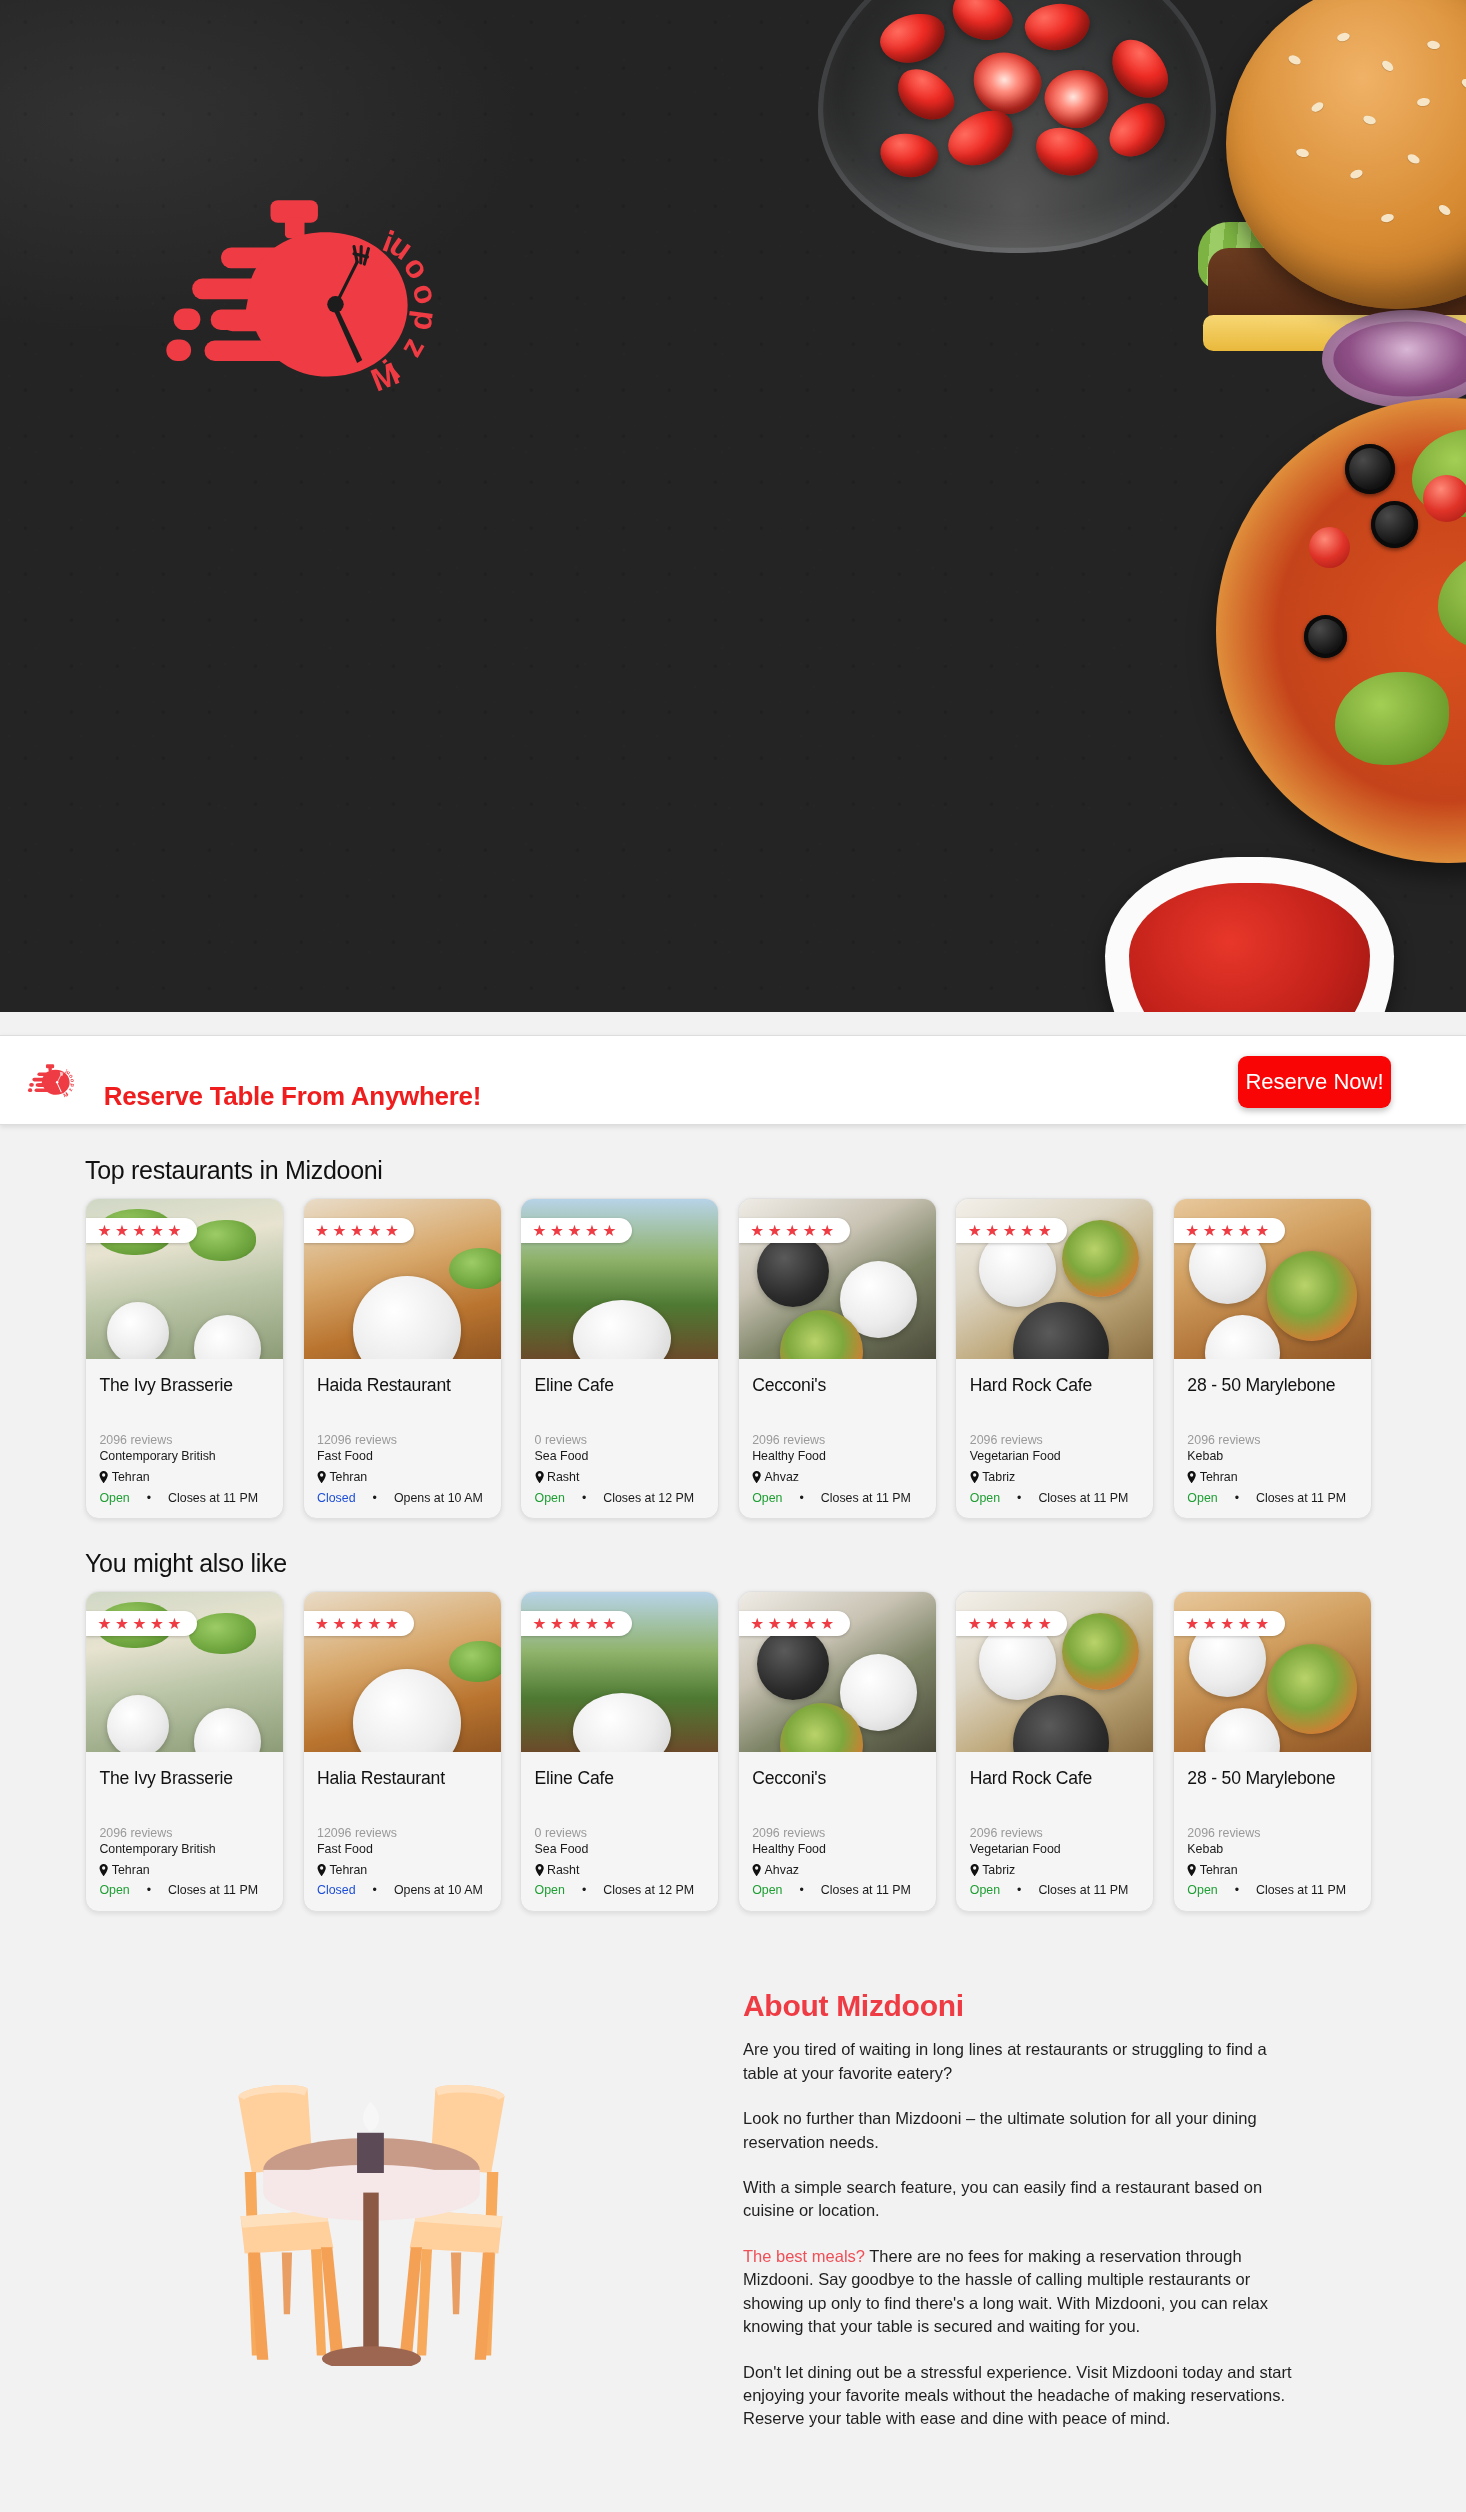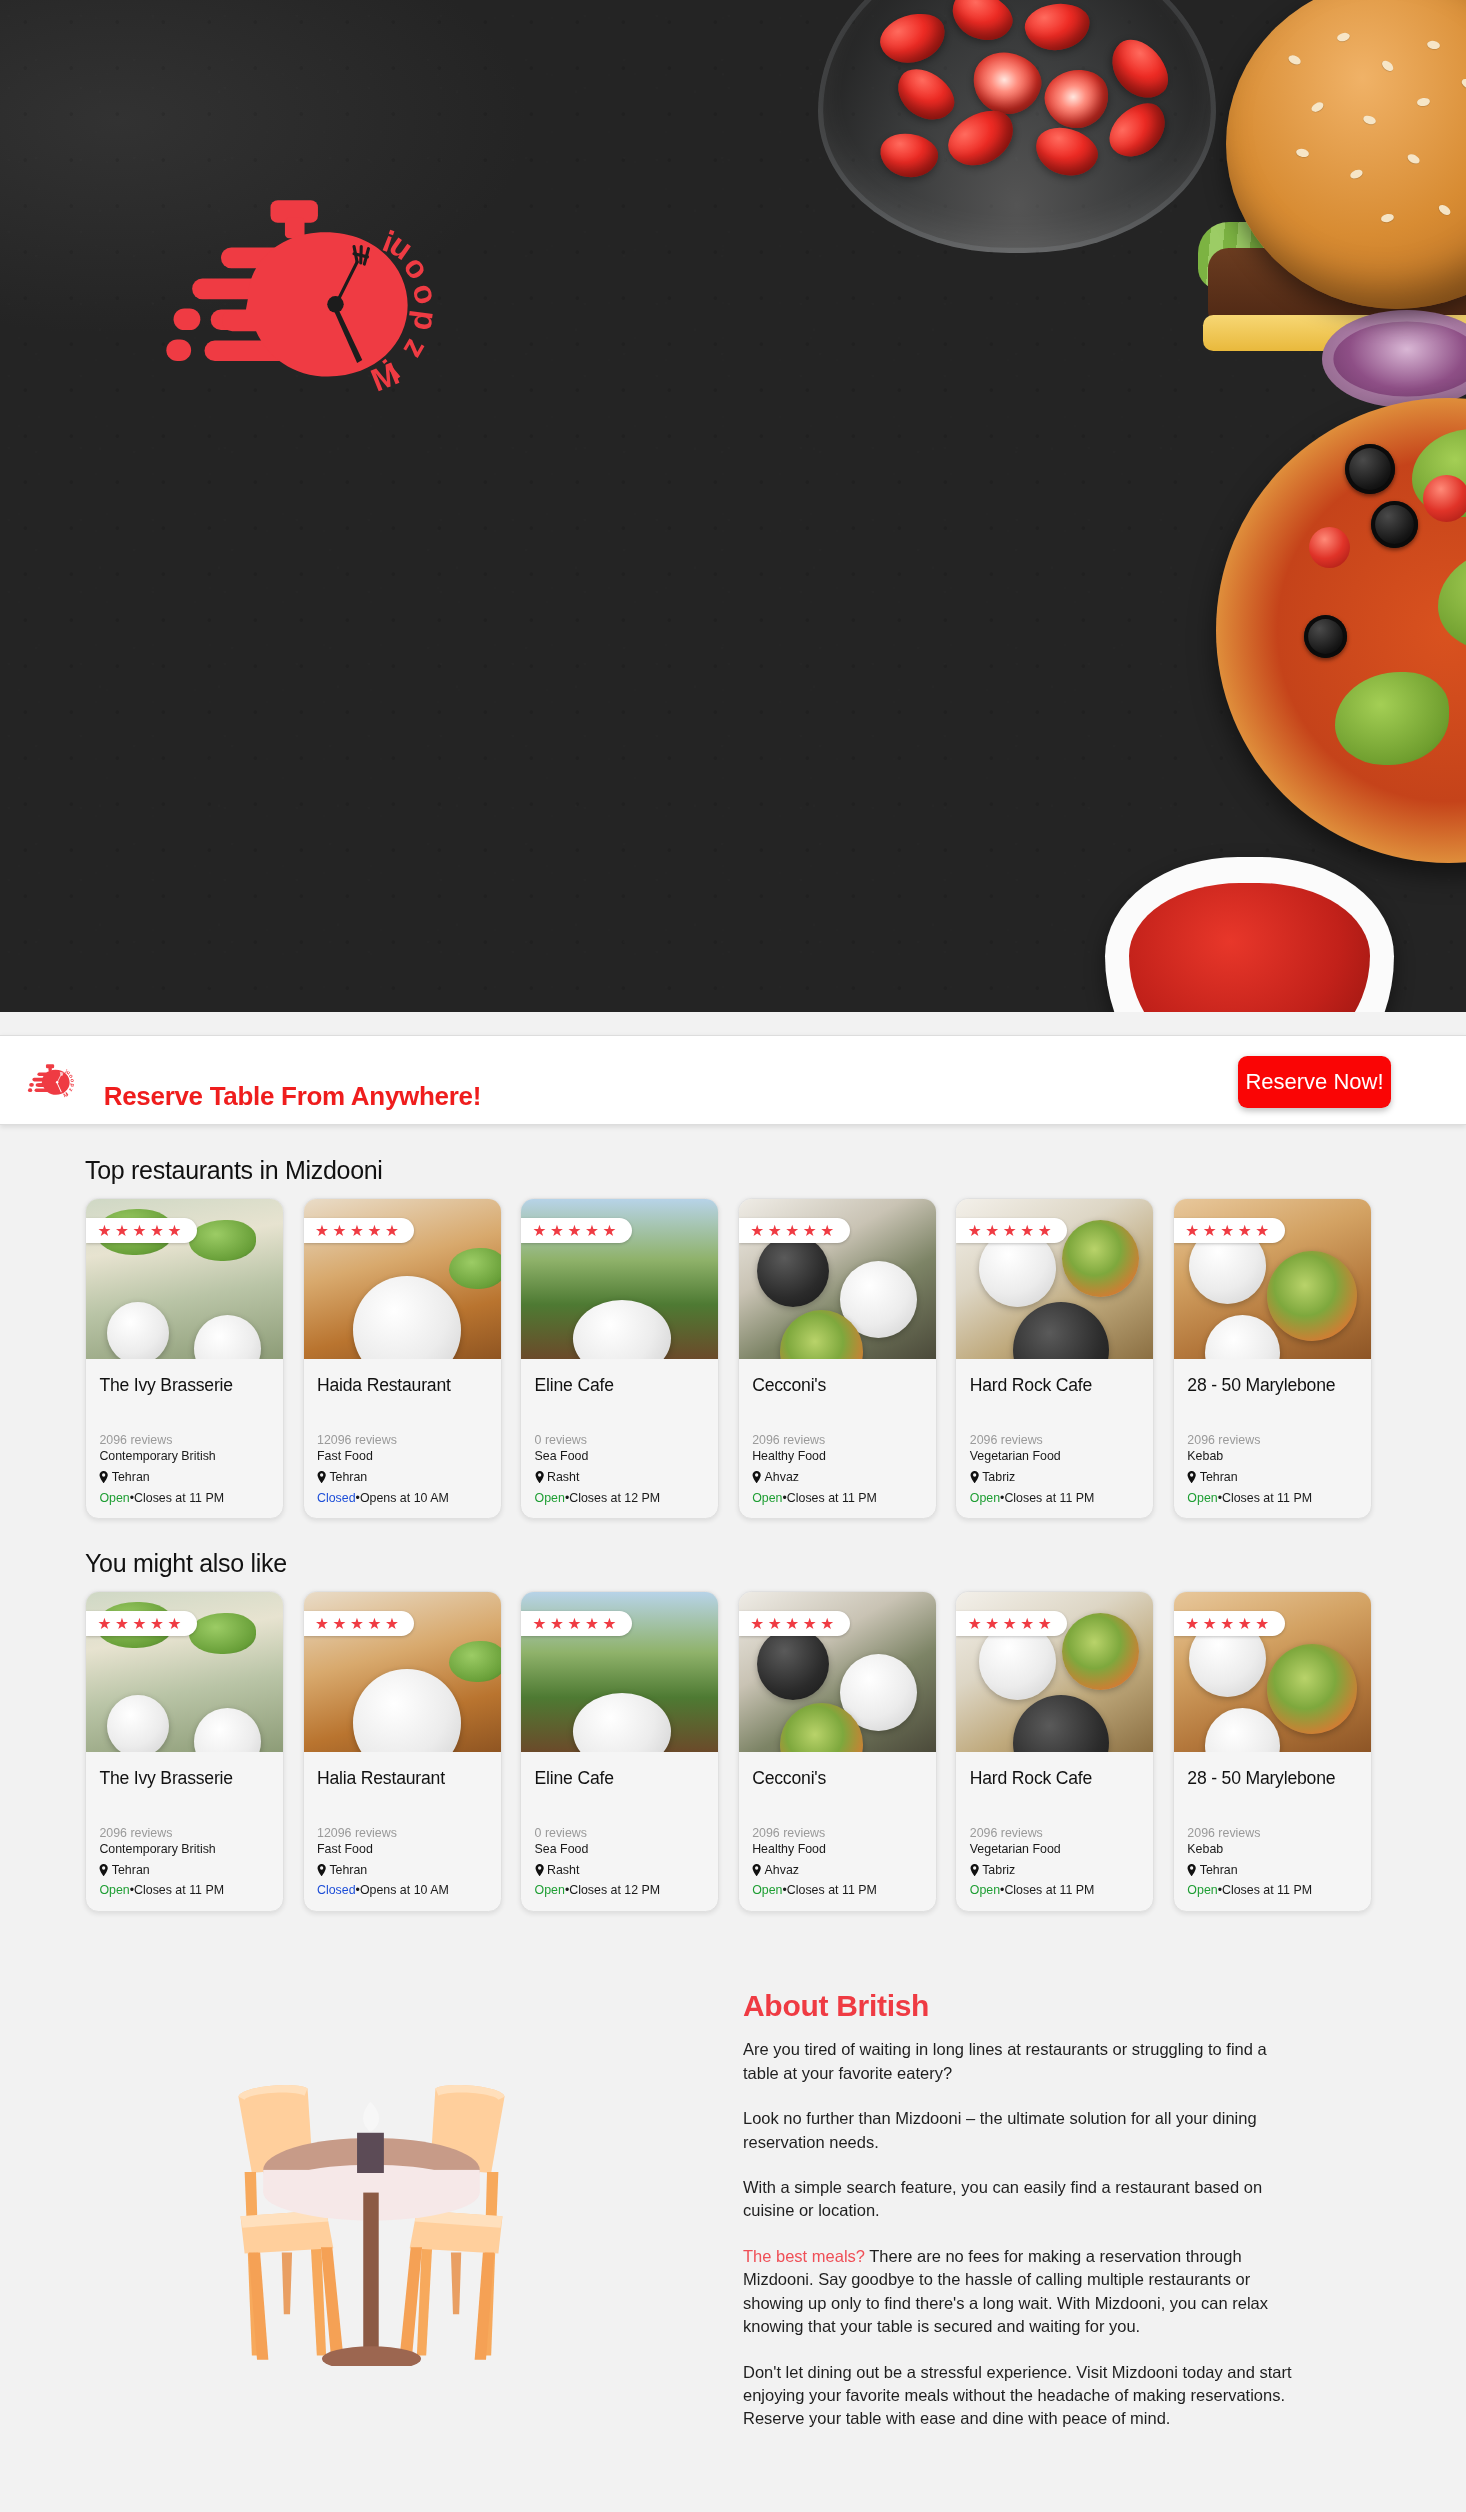--- a/index.html
+++ b/index.html
@@ -212,21 +212,21 @@
   }
   .star{color:#ef3b43;font-size:15.5px;line-height:1;}
 
   .card-body{padding:15.5px 13.4px 13.4px 13.4px;display:flex;flex-direction:column;flex:1;}
   .card-name{font-size:17.6px;color:#111;font-weight:400;margin-bottom:7.2px;letter-spacing:-0.2px;}
   .card-spacer{flex:1;min-height:30px;}
   .card-reviews{font-size:12.4px;color:#9a9a9a;margin-bottom:2.1px;}
   .card-cuisine{font-size:12.4px;color:#1a1a1a;margin-bottom:6.7px;}
   .card-loc{font-size:12.4px;color:#1a1a1a;margin-bottom:6.7px;display:flex;align-items:center;gap:3.1px;}
   .pin{display:inline-block;width:9.3px;height:12.4px;flex:none;}
-  .card-hours{font-size:12.4px;color:#1a1a1a;display:flex;align-items:center;gap:0;}
+  .card-hours{font-size:12.4px;color:#1a1a1a;display:flex;align-items:center;gap:17px;}
   .st-open{color:#1e9e33;}
   .st-closed{color:#1d4ed8;}
   .dot{color:#1a1a1a;}
 
   
   .about{
     display:flex;align-items:flex-start;
     padding:77px 0 62px 0;background:#f2f2f2;
   }
   .about-illo{width:743px;display:flex;justify-content:center;padding-top:57px;}
@@ -799,21 +799,21 @@
         <ellipse cx="350" cy="606" rx="96" ry="24" fill="#9c6650"></ellipse>
       </g>
 
       <g>
         <rect x="322" y="168" width="52" height="78" fill="#5c4b56"></rect>
         <path d="M348 108 C368 128 372 152 348 166 C328 152 330 128 348 108 Z" fill="#f7f7f7"></path>
       </g>
     </svg>
   </div>
   <div class="about-text">
-    <h2 class="about-title">About British</h2>
+    <h2 class="about-title">About Mizdooni</h2>
     <p>Are you tired of waiting in long lines at restaurants or struggling to find a table at your favorite eatery?</p>
     <p>Look no further than Mizdooni – the ultimate solution for all your dining reservation needs.</p>
     <p>With a simple search feature, you can easily find a restaurant based on cuisine or location.</p>
     <p><span class="hl">The best meals?</span><span> There are no fees for making a reservation through Mizdooni. Say goodbye to the hassle of calling multiple restaurants or showing up only to find there's a long wait. With Mizdooni, you can relax knowing that your table is secured and waiting for you.</span></p>
     <p>Don't let dining out be a stressful experience. Visit Mizdooni today and start enjoying your favorite meals without the headache of making reservations. Reserve your table with ease and dine with peace of mind.</p>
   </div>
 </section>
 
 
 </body></html>

